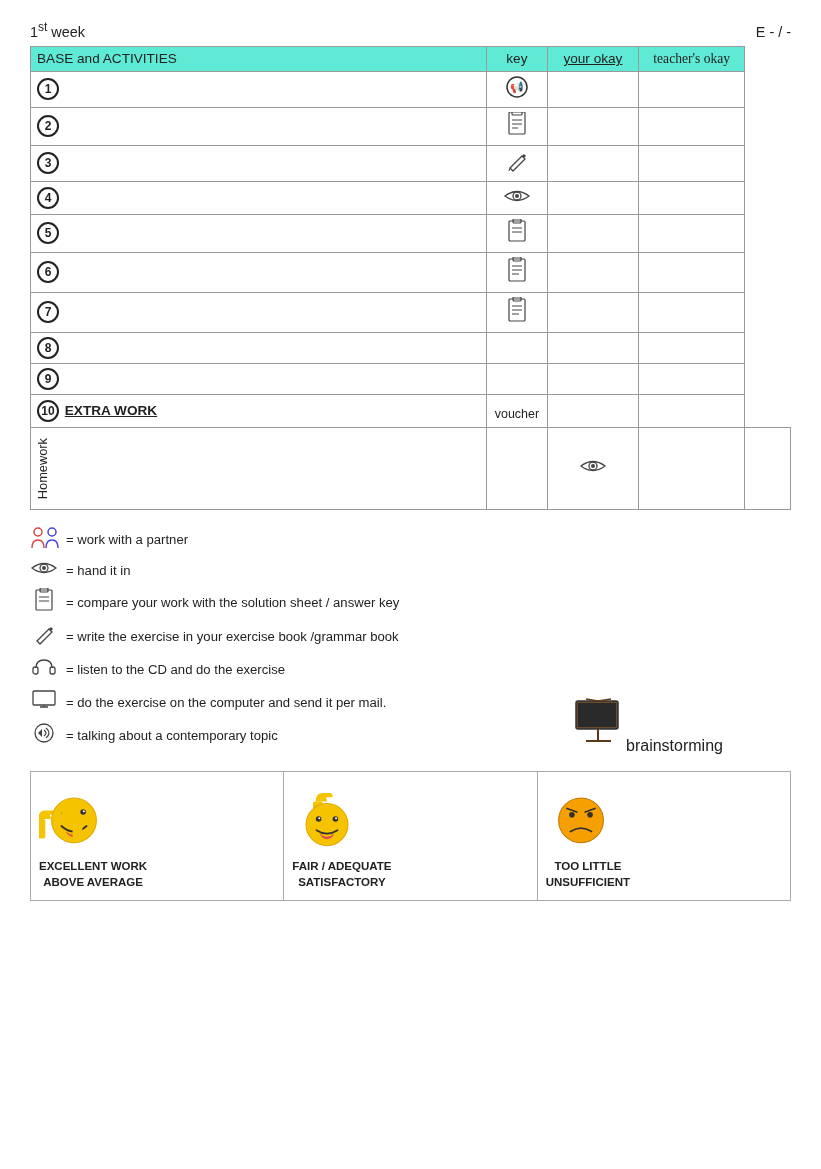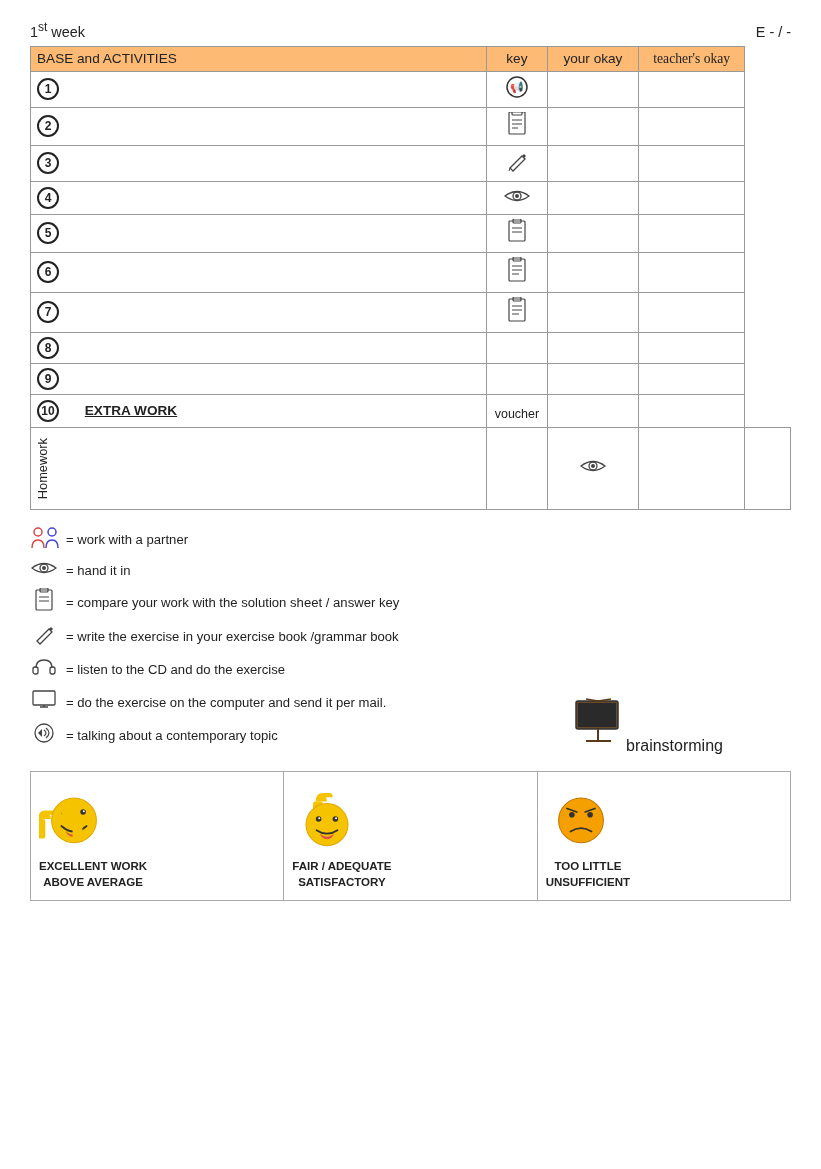--- a/index.html
+++ b/index.html
@@ -30,30 +30,30 @@
       border-collapse: collapse;
       font-size: 0.85rem;
       margin-bottom: 16px;
     }
     .main-table th, .main-table td {
       border: 1px solid #999;
       padding: 4px 6px;
       vertical-align: middle;
     }
     .main-table thead th {
-      background: #fdba74;
+      background: #5eead4;
       font-weight: normal;
       text-align: center;
     }
     .main-table thead th:first-child {
       text-align: left;
     }
     .col-activity { width: 60%; }
     .col-key { width: 8%; text-align: center; }
-    .col-your { width: 12%; text-align: center; }
+    .col-your { width: 12%; text-align: center; text-decoration: underline; }
     .col-teacher { width: 14%; text-align: center; font-family: Liberation Serif, serif; }
     .icon-cell { text-align: center; font-size: 1.3rem; }
     .homework-cell {
       writing-mode: vertical-rl;
       transform: rotate(180deg);
       text-align: center;
       font-size: 0.8rem;
       padding: 10px 4px;
       width: 28px;
     }
@@ -250,21 +250,21 @@
     <tr>
       <td><span class="circled">9</span></td>
       <td class="icon-cell"></td>
       <td></td>
       <td></td>
     </tr>
 
     <tr>
       <td>
         <span class="circled">10</span>
-        <span class="extra-label" style="margin-left:22px;">EXTRA WORK</span>
+        <span class="extra-label" style="margin-left:2px;">EXTRA WORK</span>
       </td>
       <td class="icon-cell">
         <span style="font-size:0.78rem;">voucher</span>
       </td>
       <td></td>
       <td></td>
     </tr>
 
     <tr style="height:60px;">
       <td colspan="1" style="width:28px; padding:0;">

